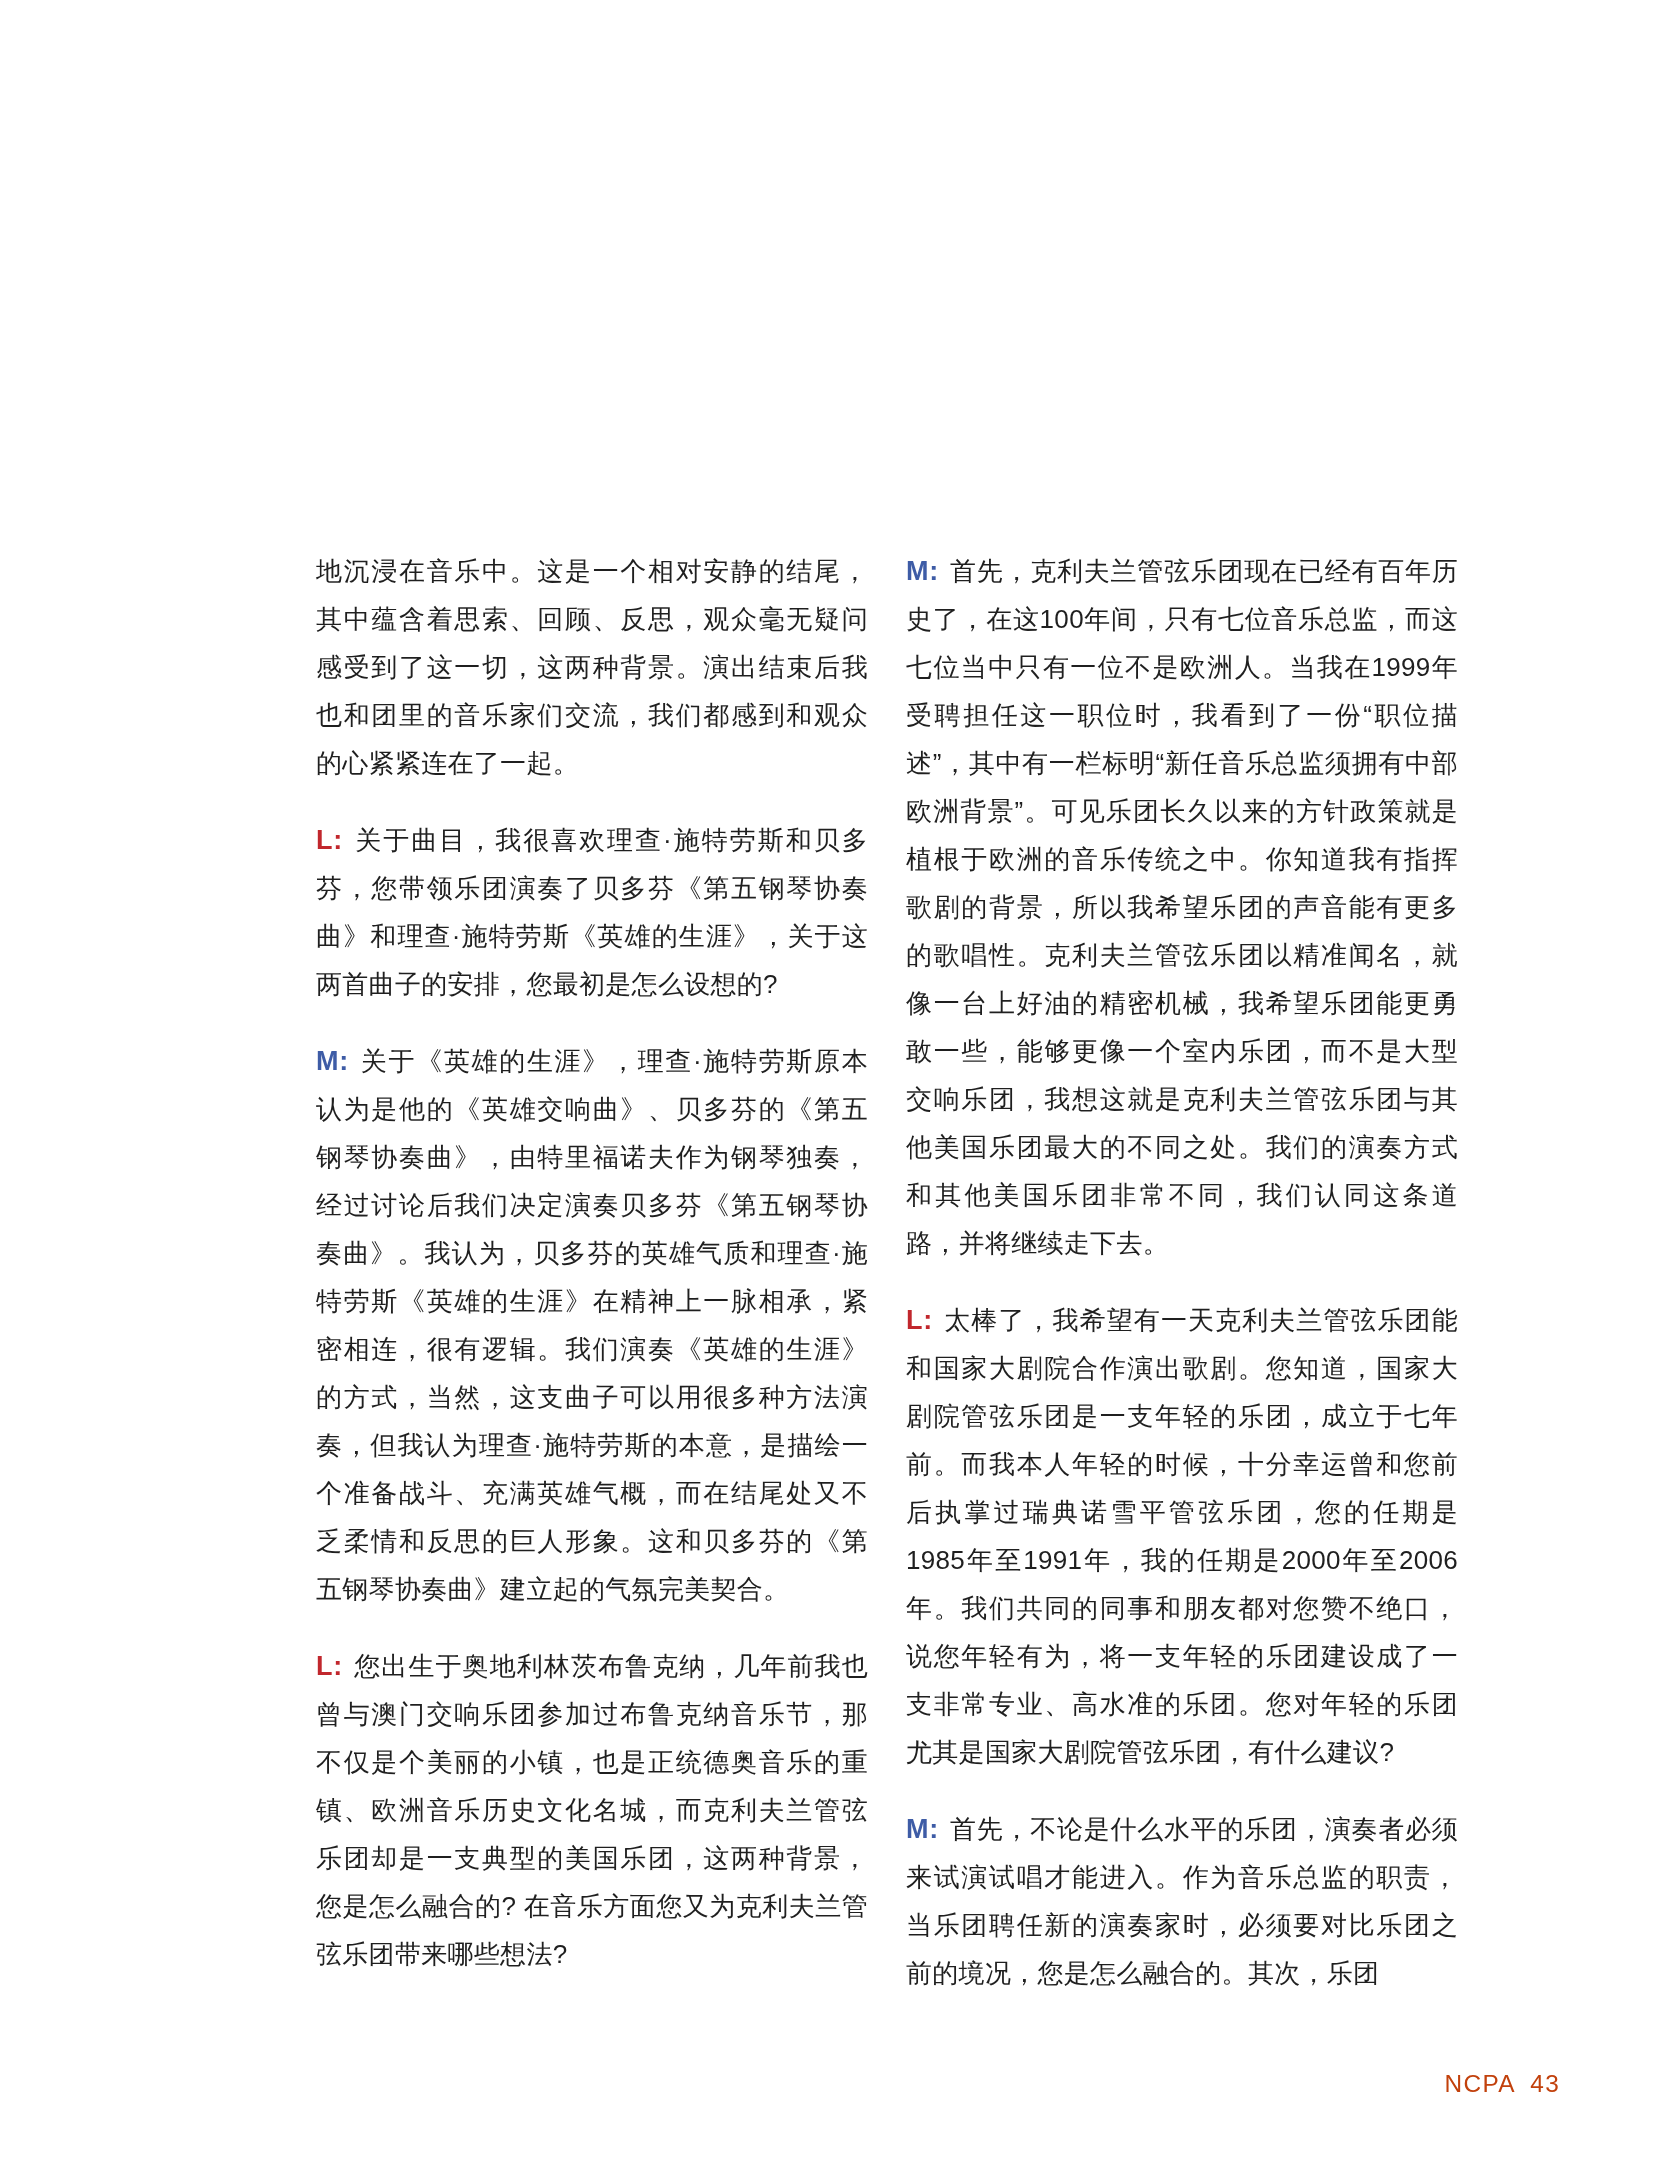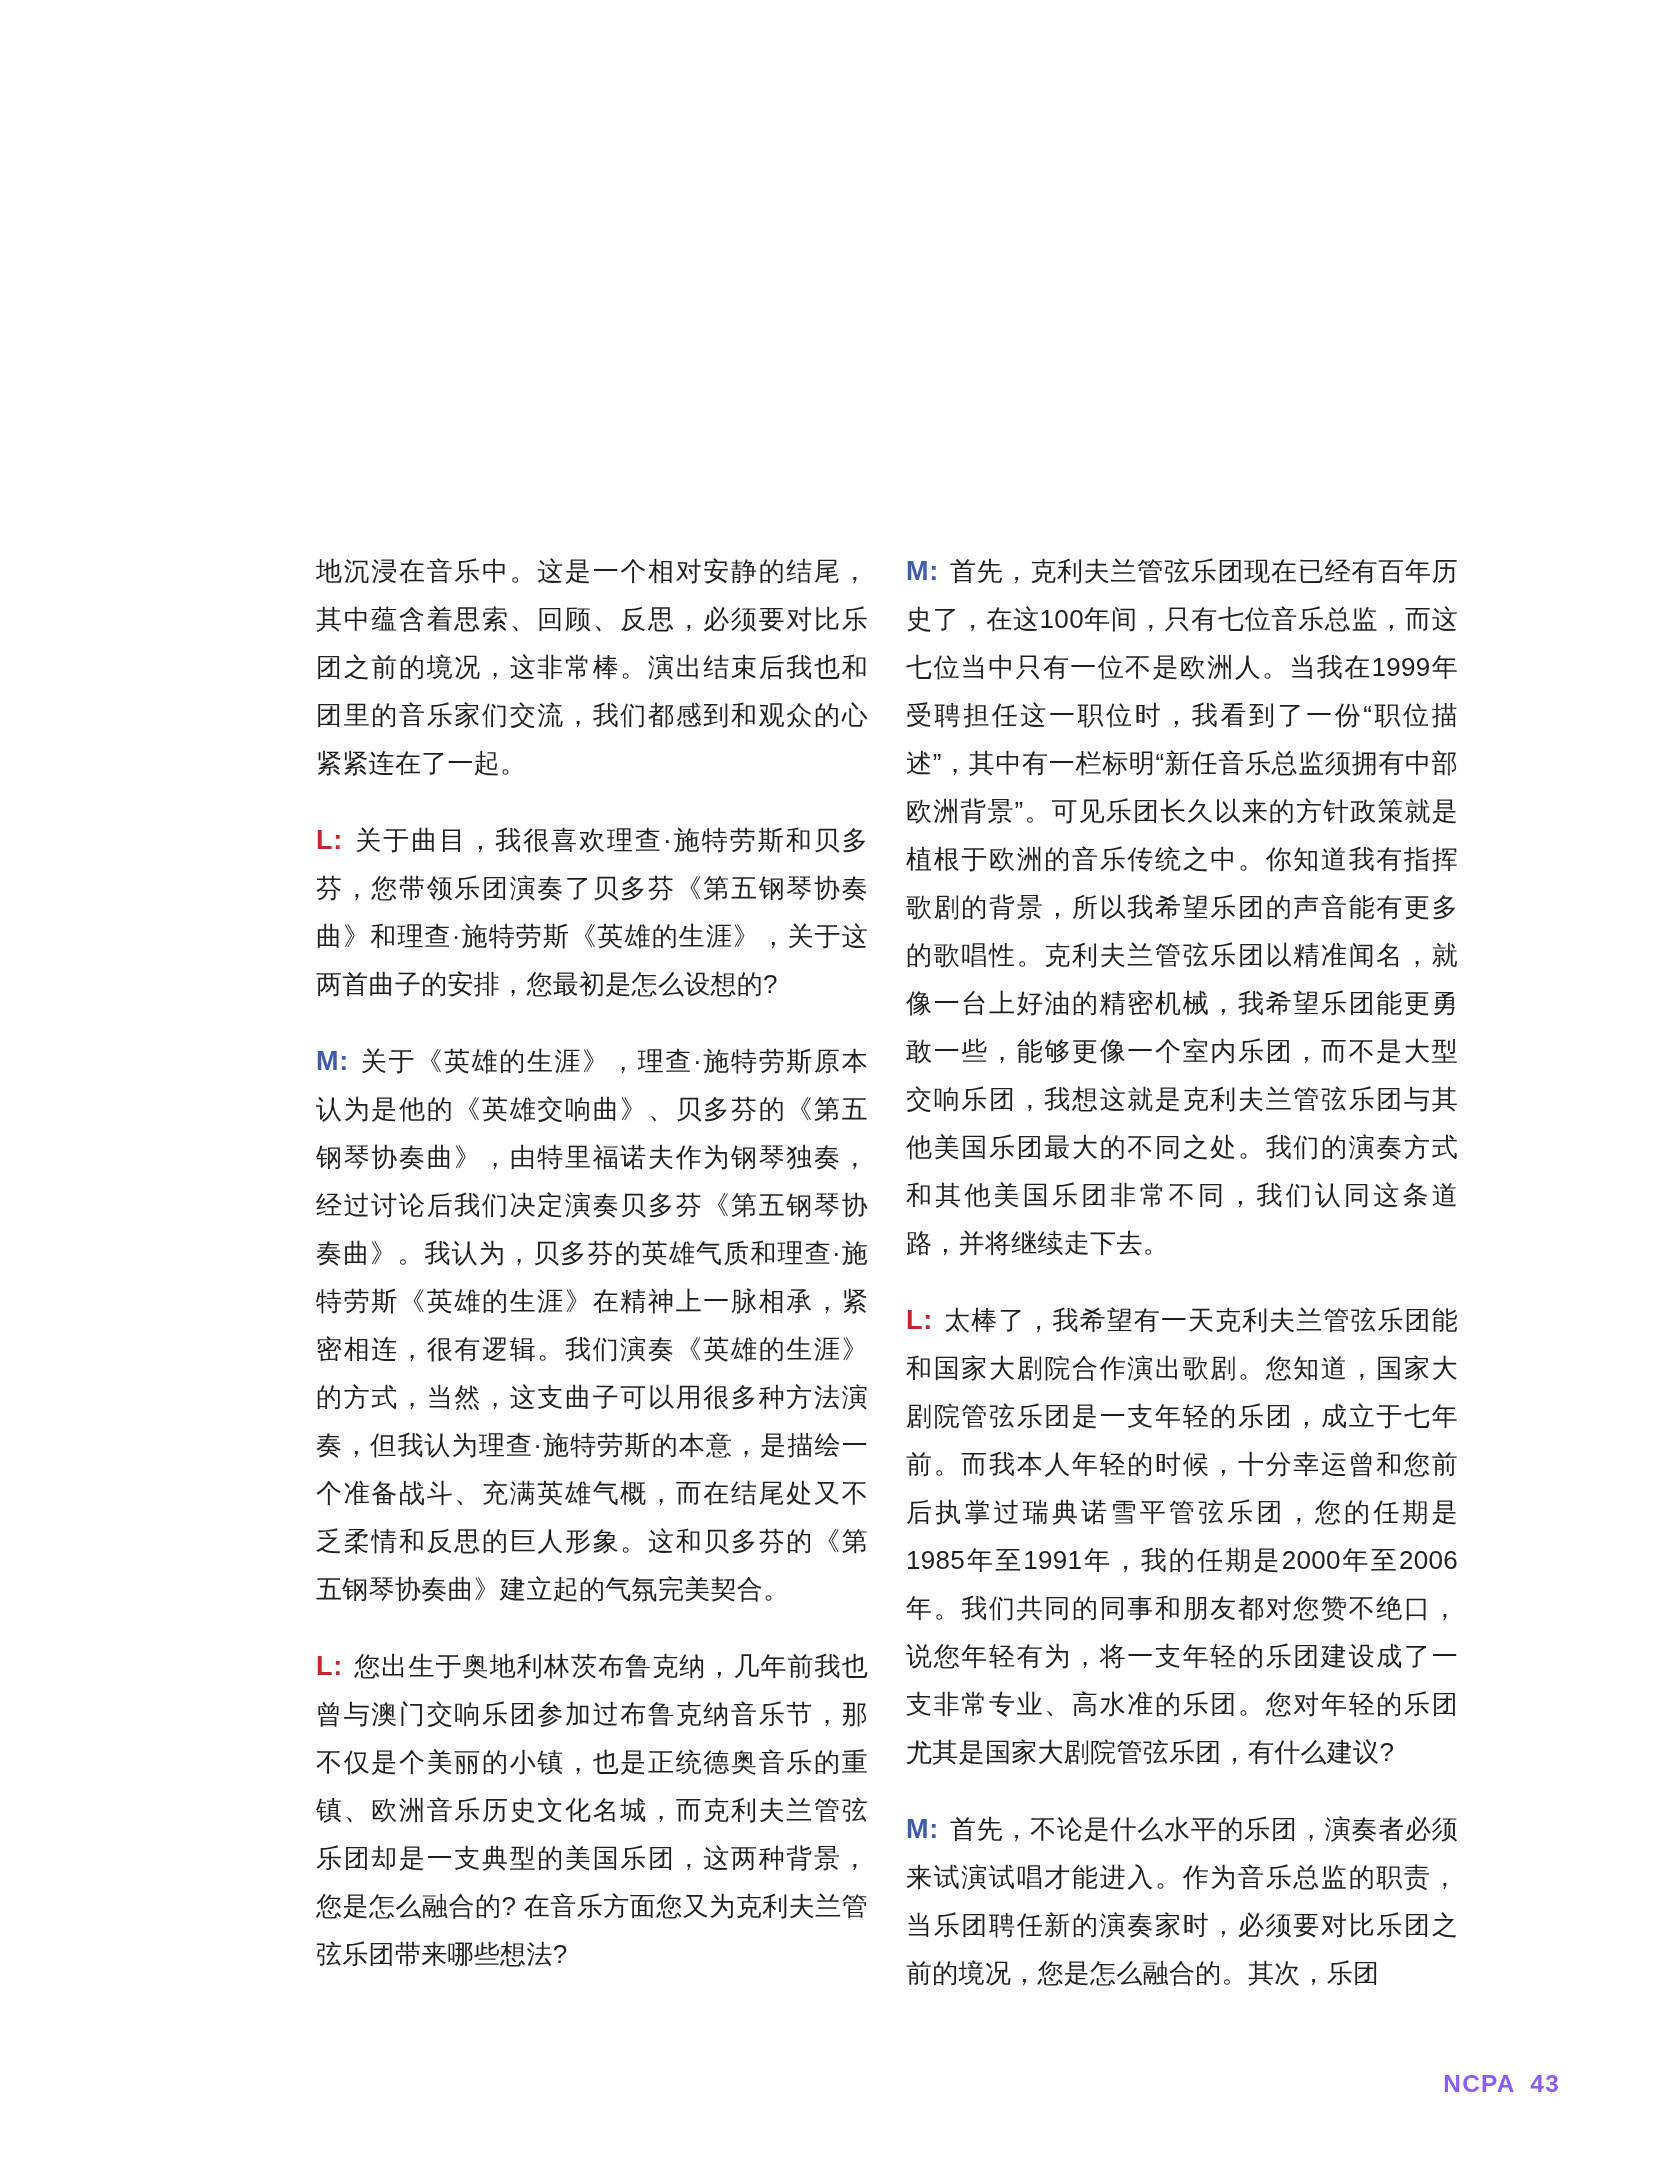--- a/index.html
+++ b/index.html
@@ -37,33 +37,33 @@
     font-size: 27px;
     margin-right: 10.6px;
     letter-spacing: 0.7px;
   }
   .footer {
     position: absolute;
     top: 2070px;
     right: 116px;
     font-size: 24.4px;
     letter-spacing: 1.3px;
-    color: #8b5cf6;
-    font-weight: 700;
+    color: #c2410c;
+    font-weight: 400;
     white-space: nowrap;
   }
   .footer .brand { margin-right: 14.5px; }
 </style>
 </head>
 <body>
 
 <div class="page">
 
   <div class="column column-left" id="col-left">
-      <p class="para"><span>地沉浸在音乐中。这是一个相对安静的结尾，其中蕴含着思索、回顾、反思，必须要对比乐团之前的境况，这非常棒。演出结束后我也和团里的音乐家们交流，我们都感到和观众的心紧紧连在了一起。</span></p>
+      <p class="para"><span>地沉浸在音乐中。这是一个相对安静的结尾，其中蕴含着思索、回顾、反思，观众毫无疑问感受到了这一切，这两种背景。演出结束后我也和团里的音乐家们交流，我们都感到和观众的心紧紧连在了一起。</span></p>
       <p class="para"><span class="speaker-label" style="color: rgb(193, 39, 45);">L:</span><span>关于曲目，我很喜欢理查·施特劳斯和贝多芬，您带领乐团演奏了贝多芬《第五钢琴协奏曲》和理查·施特劳斯《英雄的生涯》，关于这两首曲子的安排，您最初是怎么设想的?</span></p>
       <p class="para"><span class="speaker-label" style="color: rgb(62, 92, 166);">M:</span><span>关于《英雄的生涯》，理查·施特劳斯原本认为是他的《英雄交响曲》、贝多芬的《第五钢琴协奏曲》，由特里福诺夫作为钢琴独奏，经过讨论后我们决定演奏贝多芬《第五钢琴协奏曲》。我认为，贝多芬的英雄气质和理查·施特劳斯《英雄的生涯》在精神上一脉相承，紧密相连，很有逻辑。我们演奏《英雄的生涯》的方式，当然，这支曲子可以用很多种方法演奏，但我认为理查·施特劳斯的本意，是描绘一个准备战斗、充满英雄气概，而在结尾处又不乏柔情和反思的巨人形象。这和贝多芬的《第五钢琴协奏曲》建立起的气氛完美契合。</span></p>
       <p class="para"><span class="speaker-label" style="color: rgb(193, 39, 45);">L:</span><span>您出生于奥地利林茨布鲁克纳，几年前我也曾与澳门交响乐团参加过布鲁克纳音乐节，那不仅是个美丽的小镇，也是正统德奥音乐的重镇、欧洲音乐历史文化名城，而克利夫兰管弦乐团却是一支典型的美国乐团，这两种背景，您是怎么融合的? 在音乐方面您又为克利夫兰管弦乐团带来哪些想法?</span></p>
     </div>
   <div class="column column-right" id="col-right">
       <p class="para"><span class="speaker-label" style="color: rgb(62, 92, 166);">M:</span><span>首先，克利夫兰管弦乐团现在已经有百年历史了，在这100年间，只有七位音乐总监，而这七位当中只有一位不是欧洲人。当我在1999年受聘担任这一职位时，我看到了一份“职位描述”，其中有一栏标明“新任音乐总监须拥有中部欧洲背景”。可见乐团长久以来的方针政策就是植根于欧洲的音乐传统之中。你知道我有指挥歌剧的背景，所以我希望乐团的声音能有更多的歌唱性。克利夫兰管弦乐团以精准闻名，就像一台上好油的精密机械，我希望乐团能更勇敢一些，能够更像一个室内乐团，而不是大型交响乐团，我想这就是克利夫兰管弦乐团与其他美国乐团最大的不同之处。我们的演奏方式和其他美国乐团非常不同，我们认同这条道路，并将继续走下去。</span></p>
       <p class="para"><span class="speaker-label" style="color: rgb(193, 39, 45);">L:</span><span>太棒了，我希望有一天克利夫兰管弦乐团能和国家大剧院合作演出歌剧。您知道，国家大剧院管弦乐团是一支年轻的乐团，成立于七年前。而我本人年轻的时候，十分幸运曾和您前后执掌过瑞典诺雪平管弦乐团，您的任期是1985年至1991年，我的任期是2000年至2006年。我们共同的同事和朋友都对您赞不绝口，说您年轻有为，将一支年轻的乐团建设成了一支非常专业、高水准的乐团。您对年轻的乐团尤其是国家大剧院管弦乐团，有什么建议?</span></p>
       <p class="para"><span class="speaker-label" style="color: rgb(62, 92, 166);">M:</span><span>首先，不论是什么水平的乐团，演奏者必须来试演试唱才能进入。作为音乐总监的职责，当乐团聘任新的演奏家时，必须要对比乐团之前的境况，您是怎么融合的。其次，乐团</span></p>
     </div>
 

